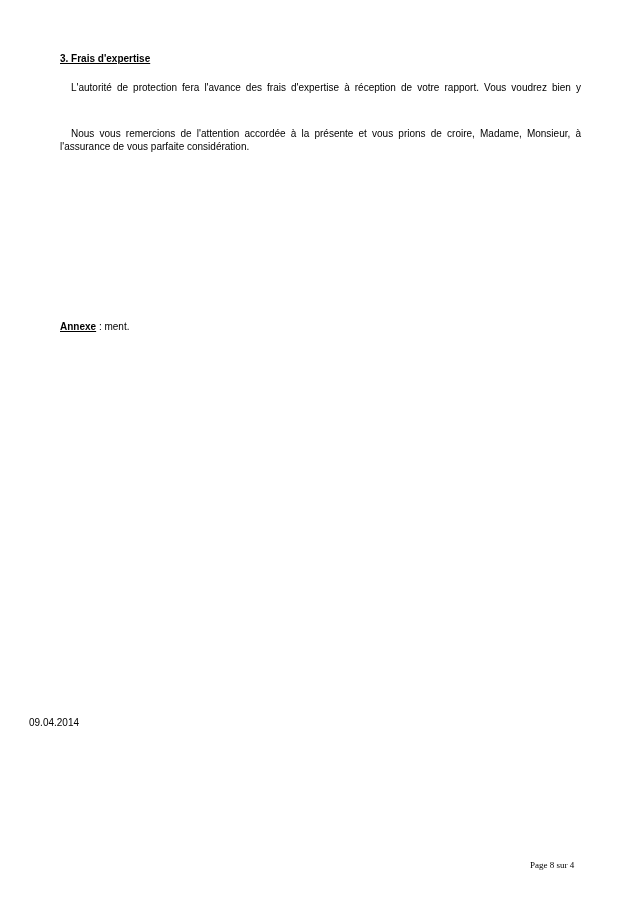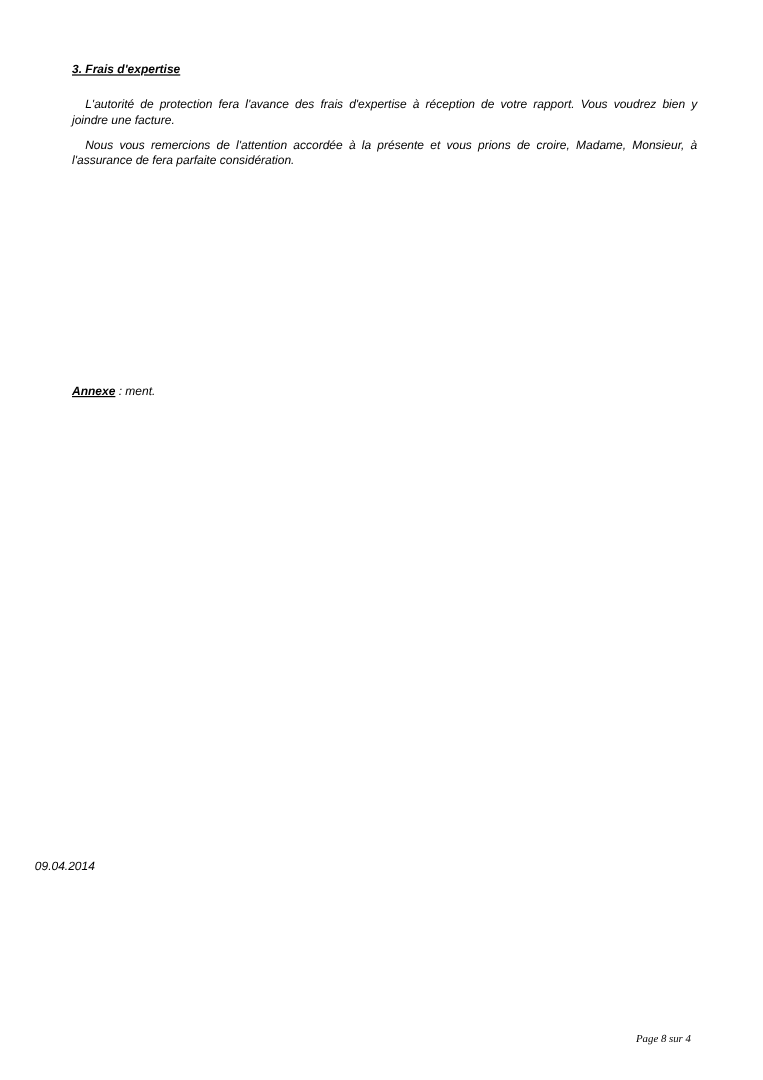--- a/index.html
+++ b/index.html
@@ -11,35 +11,35 @@
     position: relative;
     width: 636px;
     height: 900px;
     background: #ffffff;
     color: #000000;
     font-family: "Liberation Sans", "DejaVu Sans", sans-serif;
     font-size: 10px;
     line-height: 13px;
     overflow: hidden;
   }
-  .abs { position: absolute; font-style: italic; }
+  .abs { position: absolute; }
 
   .heading {
     left: 60px;
     top: 52px;
     font-weight: bold;
     text-decoration: underline;
   }
 
   .body-par {
     left: 60px;
     width: 521px;
   }
   .par1 { top: 81px; }
-  .par2 { top: 115px; }
+  .par2 { top: 127px; }
   .line-justify {
     text-align: justify;
     text-align-last: justify;
     white-space: nowrap;
     padding-left: 11px;
   }
   
   .line-plain { text-align: left; }
 
   .signature {
@@ -78,26 +78,25 @@
 </style>
 </head>
 <body>
 
 <div class="page">
 
   <div class="abs heading">3. Frais d'expertise</div>
 
   <div class="abs body-par par1">
     <div class="line-justify">L'autorité de protection fera l'avance des frais d'expertise à réception de votre rapport. Vous voudrez bien y</div>
-    <div class="line-plain">joindre une facture.</div>
   </div>
 
   <div class="abs body-par par2">
     <div class="line-justify">Nous vous remercions de l'attention accordée à la présente et vous prions de croire, Madame, Monsieur, à</div>
-    <div class="line-plain">l'assurance de fera parfaite considération.</div>
+    <div class="line-plain">l'assurance de vous parfaite considération.</div>
   </div>
 
 
   <div class="abs annexe"><span class="annexe-label">Annexe</span><span> : ment.</span></div>
 
   <div class="abs date">09.04.2014</div>
 
   <div class="abs page-number">Page 8 sur 4</div>
 
 </div>

